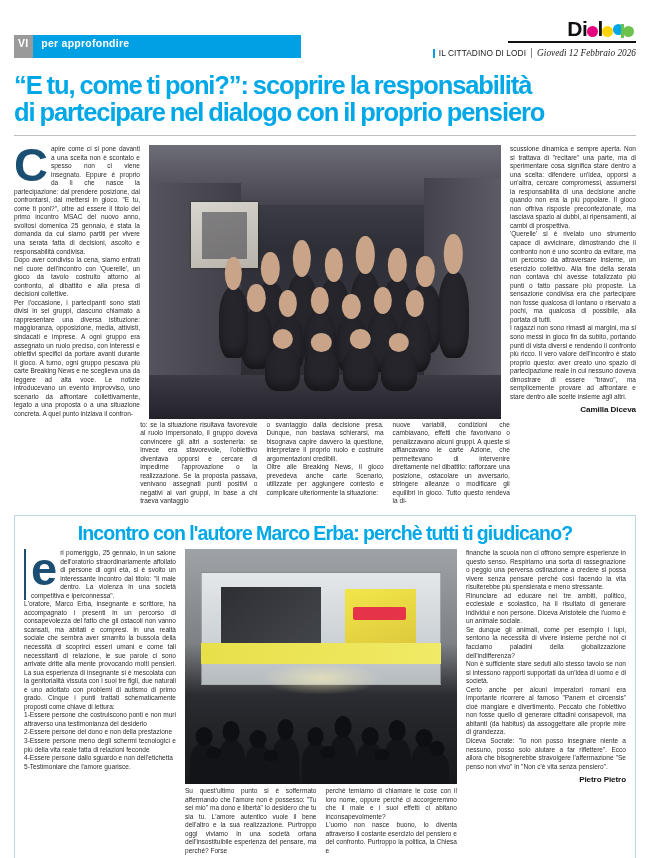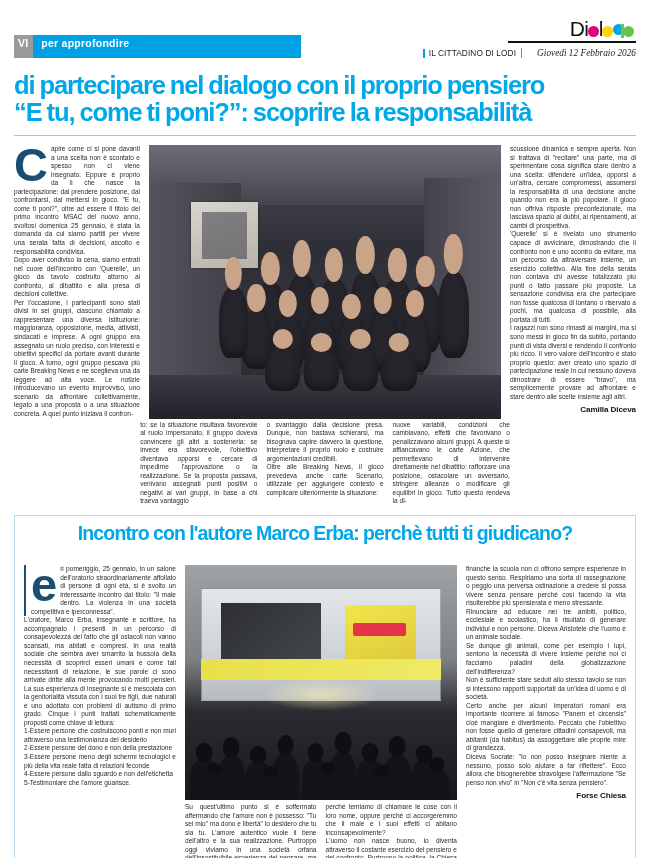--- a/index.html
+++ b/index.html
@@ -55,21 +55,21 @@
     letter-spacing: .25px;
   }
   .masthead-right {
     margin-left: auto;
     text-align: right;
     position: relative;
     width: 245px;
   }
   .logo {
     font-family: "Liberation Sans", sans-serif;
-    font-weight: normal;
+    font-weight: bold;
     font-size: 21px;
     letter-spacing: -0.6px;
     line-height: 22px;
     color: #111;
     text-align: right;
     padding-right: 2px;
     white-space: nowrap;
   }
   .logo .dot {
     display: inline-block;
@@ -123,21 +123,21 @@
     font-family: "Liberation Sans", sans-serif;
     letter-spacing: .1px;
     color: #222;
     padding-right: 5px;
   }
   .dateline .date {
     font-style: italic;
     font-family: "Liberation Serif", serif;
     font-size: 9.3px;
     color: #222;
-    padding-left: 15px;
+    padding-left: 5px;
     border-left: 1px solid #8a8a8a;
   }
   .masthead-rule {
     position: absolute;
     left: 0; right: 0;
     bottom: 15px;
     height: 1px;
     background: #b9b9b9;
     z-index: -1;
   }
@@ -241,21 +241,21 @@
     background: #ffffff;
   }
   .headline2 {
     font-family: "Liberation Sans", sans-serif;
     font-weight: bold;
     font-size: 19.5px;
     line-height: 21px;
     color: #00a8e8;
     letter-spacing: -0.85px;
     text-align: center;
-    margin-bottom: 21px;
+    margin-bottom: 5px;
     word-spacing: -0.5px;
   }
   .a2-top {
     display: flex;
     gap: 9px;
   }
   .a2-col-left { width: 152px; flex: 0 0 152px; }
   .a2-photo {
     flex: 1 1 auto;
     position: relative;
@@ -385,22 +385,22 @@
         <span class="sep"></span>
         <span class="paper">IL CITTADINO DI LODI</span>
         <span class="date">Giovedì 12 Febbraio 2026</span>
       </div>
     </div>
   </div>
 
   <div class="article art1">
 
     <div class="headline">
+      <div>“E tu, come ti poni?”: scoprire la responsabilità</div>
       <div>di partecipare nel dialogo con il proprio pensiero</div>
-      <div>“E tu, come ti poni?”: scoprire la responsabilità</div>
     </div>
     <div class="hr-thin"></div>
 
     <div class="a1-top">
 
       <div class="a1-col-left">
         <p class="body dropcap-p">Capire come ci si pone davanti a una scelta non è scontato e spesso non ci viene insegnato. Eppure è proprio da lì che nasce la partecipazione: dal prendere posizione, dal confrontarsi, dal mettersi in gioco. "E tu, come ti poni?", oltre ad essere il titolo del primo incontro MSAC del nuovo anno, svoltosi domenica 25 gennaio, è stata la domanda da cui siamo partiti per vivere una serata fatta di decisioni, ascolto e responsabilità condivisa.</p>
         <p class="body">Dopo aver condiviso la cena, siamo entrati nel cuore dell'incontro con 'Querelle', un gioco da tavolo costruito attorno al confronto, al dibattito e alla presa di decisioni collettive.</p>
         <p class="body">Per l'occasione, i partecipanti sono stati divisi in sei gruppi, ciascuno chiamato a rappresentare una diversa istituzione: maggioranza, opposizione, media, attivisti, sindacati e imprese. A ogni gruppo era assegnato un ruolo preciso, con interessi e obiettivi specifici da portare avanti durante il gioco. A turno, ogni gruppo pescava più carte Breaking News e ne sceglieva una da leggere ad alta voce. Le notizie introducevano un evento improvviso, uno scenario da affrontare collettivamente, legato a una proposta o a una situazione concreta. A quel punto iniziava il confron-</p>
       </div>
@@ -501,21 +501,21 @@
         </div>
       </div>
 
       <div class="a2-col-right">
         <p class="body">finanche la scuola non ci offrono sempre esperienze in questo senso. Respiriamo una sorta di rassegnazione o peggio una perversa ostinazione a credere si possa vivere senza pensare perché così facendo la vita risulterebbe più spensierata e meno stressante.</p>
         <p class="body">Rinunciare ad educare nei tre ambiti, politico, ecclesiale e scolastico, ha il risultato di generare individui e non persone. Diceva Aristotele che l'uomo è un animale sociale.</p>
         <p class="body">Se dunque gli animali, come per esempio i lupi, sentono la necessità di vivere insieme perché noi ci facciamo paladini della globalizzazione dell'indifferenza?</p>
         <p class="body">Non è sufficiente stare seduti allo stesso tavolo se non si intessono rapporti supportati da un'idea di uomo e di società.</p>
         <p class="body">Certo anche per alcuni imperatori romani era importante ricorrere al famoso "Panem et circensis" cioè mangiare e divertimento. Peccato che l'obiettivo non fosse quello di generare cittadini consapevoli, ma abitanti (da habitus) da assoggettare alle proprie mire di grandezza.</p>
         <p class="body">Diceva Socrate: "Io non posso insegnare niente a nessuno, posso solo aiutare a far riflettere". Ecco allora che bisognerebbe stravolgere l'affermazione "Se penso non vivo" in "Non c'è vita senza pensiero".</p>
-        <div class="byline">Forse Chiesa</div>
+        <div class="byline">Pietro Pietro</div>
       </div>
     </div>
 
     <div class="a2-bottom">
       <div class="a2-col-left"></div>
       <div class="col">
         <p class="body">Su quest'ultimo punto si è soffermato affermando che l'amore non è possesso: "Tu sei mio" ma dono e libertà" lo desidero che tu sia tu. L'amore autentico vuole il bene dell'altro e la sua realizzazione. Purtroppo oggi viviamo in una società orfana dell'insostituibile esperienza del pensare, ma perché? Forse</p>
       </div>
       <div class="col">
         <p class="body">perché temiamo di chiamare le cose con il loro nome, oppure perché ci accorgeremmo che il male e i suoi effetti ci abitano inconsapevolmente?</p>

